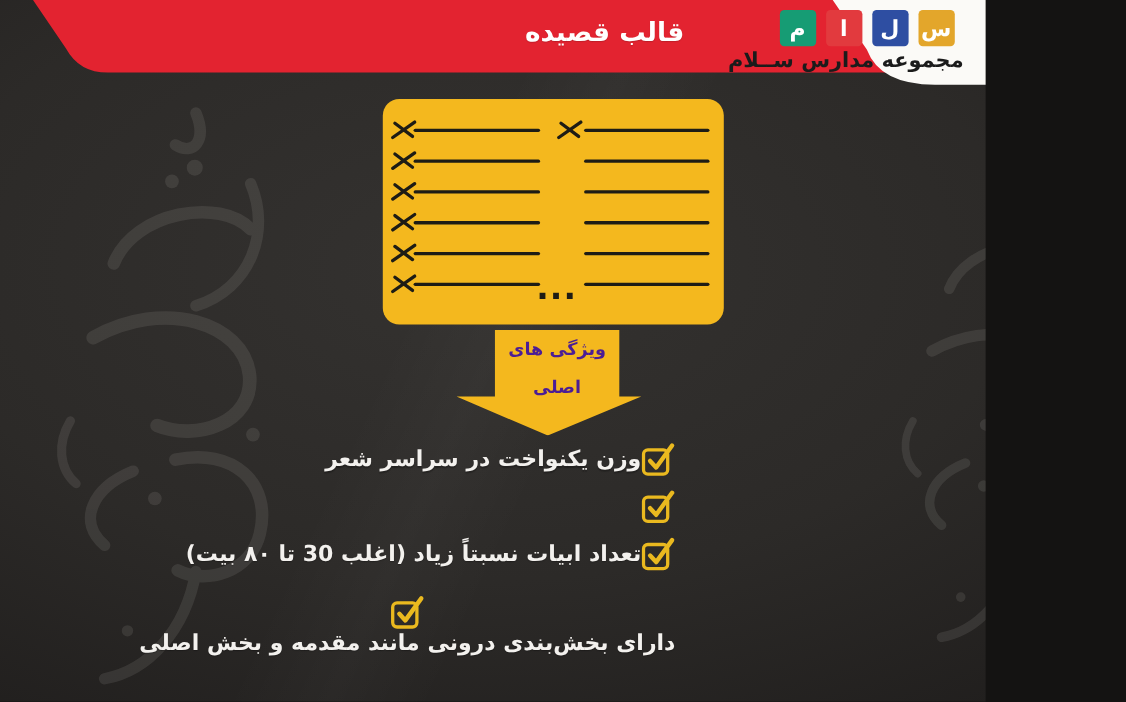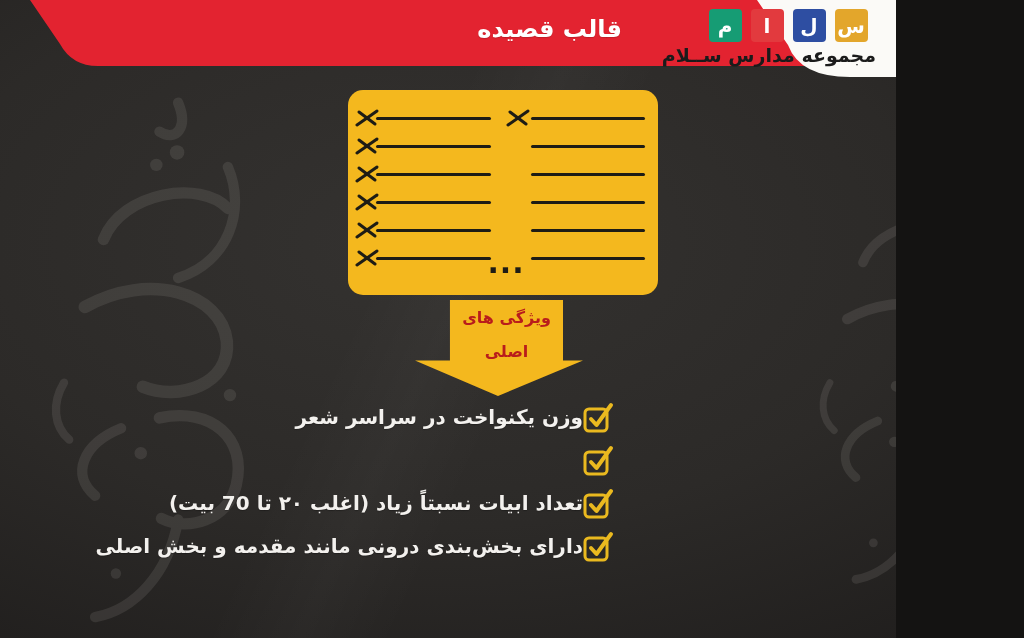--- a/index.html
+++ b/index.html
@@ -47,29 +47,29 @@
   }
 
   
   .arrow{
     position:absolute;left:415px;top:300px;width:168px;height:96px;
     background:#f4b81e;
     clip-path:polygon(20.8% 0%, 88.1% 0%, 88.1% 63%, 100% 63%, 49.4% 100%, 0% 63%, 20.8% 63%);
     filter:drop-shadow(0 0 1px rgba(255,255,255,.25));
   }
   .arrow-label{position:absolute;left:35px;width:113px;text-align:center;direction:rtl;
-    color:#b91c1c;font-weight:800;font-size:16px;line-height:1;}
+    color:#4c1d95;font-weight:800;font-size:16px;line-height:1;}
   .al1{top:10px;} .al2{top:44px;}
 
   
   .feature-row{
     position:absolute;right:282px;height:32px;display:flex;direction:rtl;
     align-items:center;gap:0;
   }
-  .f0{top:401px;} .f1{top:444px;} .f2{top:487px;} .f3{top:530px;}
+  .f0{top:401px;} .f1{top:444px;} .f2{top:487px;} .f3{top:541px;flex-direction:column;}
   .check-icon{width:31px;height:31px;flex:0 0 auto;}
   .check-icon rect{fill:none;stroke:#eab91f;stroke-width:3;}
   .check-icon path{fill:none;stroke:#eab91f;stroke-width:4;stroke-linecap:round;stroke-linejoin:round;}
   .feature-text{
     color:#f3f1ee;font-size:20px;font-weight:700;white-space:nowrap;direction:rtl;
     text-shadow:0 1px 1px rgba(0,0,0,.25);
   }
 </style>
 </head>
 <body>
@@ -195,21 +195,21 @@
     <svg class="check-icon" viewBox="0 0 31 31">
       <rect x="2" y="7" width="22" height="22" rx="4"></rect>
         <path d="M8 17 L13.5 23 L28 3"></path>
     </svg>
   </div>
   <div class="feature-row f2">
     <svg class="check-icon" viewBox="0 0 31 31">
       <rect x="2" y="7" width="22" height="22" rx="4"></rect>
         <path d="M8 17 L13.5 23 L28 3"></path>
     </svg>
-    <span class="feature-text">تعداد ابیات نسبتاً زیاد (اغلب ۲۰ تا 70 بیت)</span>
+    <span class="feature-text">تعداد ابیات نسبتاً زیاد (اغلب 30 تا ۸۰ بیت)</span>
   </div>
   <div class="feature-row f3">
     <svg class="check-icon" viewBox="0 0 31 31">
       <rect x="2" y="7" width="22" height="22" rx="4"></rect>
         <path d="M8 17 L13.5 23 L28 3"></path>
     </svg>
     <span class="feature-text">دارای بخش‌بندی درونی مانند مقدمه و بخش اصلی</span>
   </div>
 
 </div>

